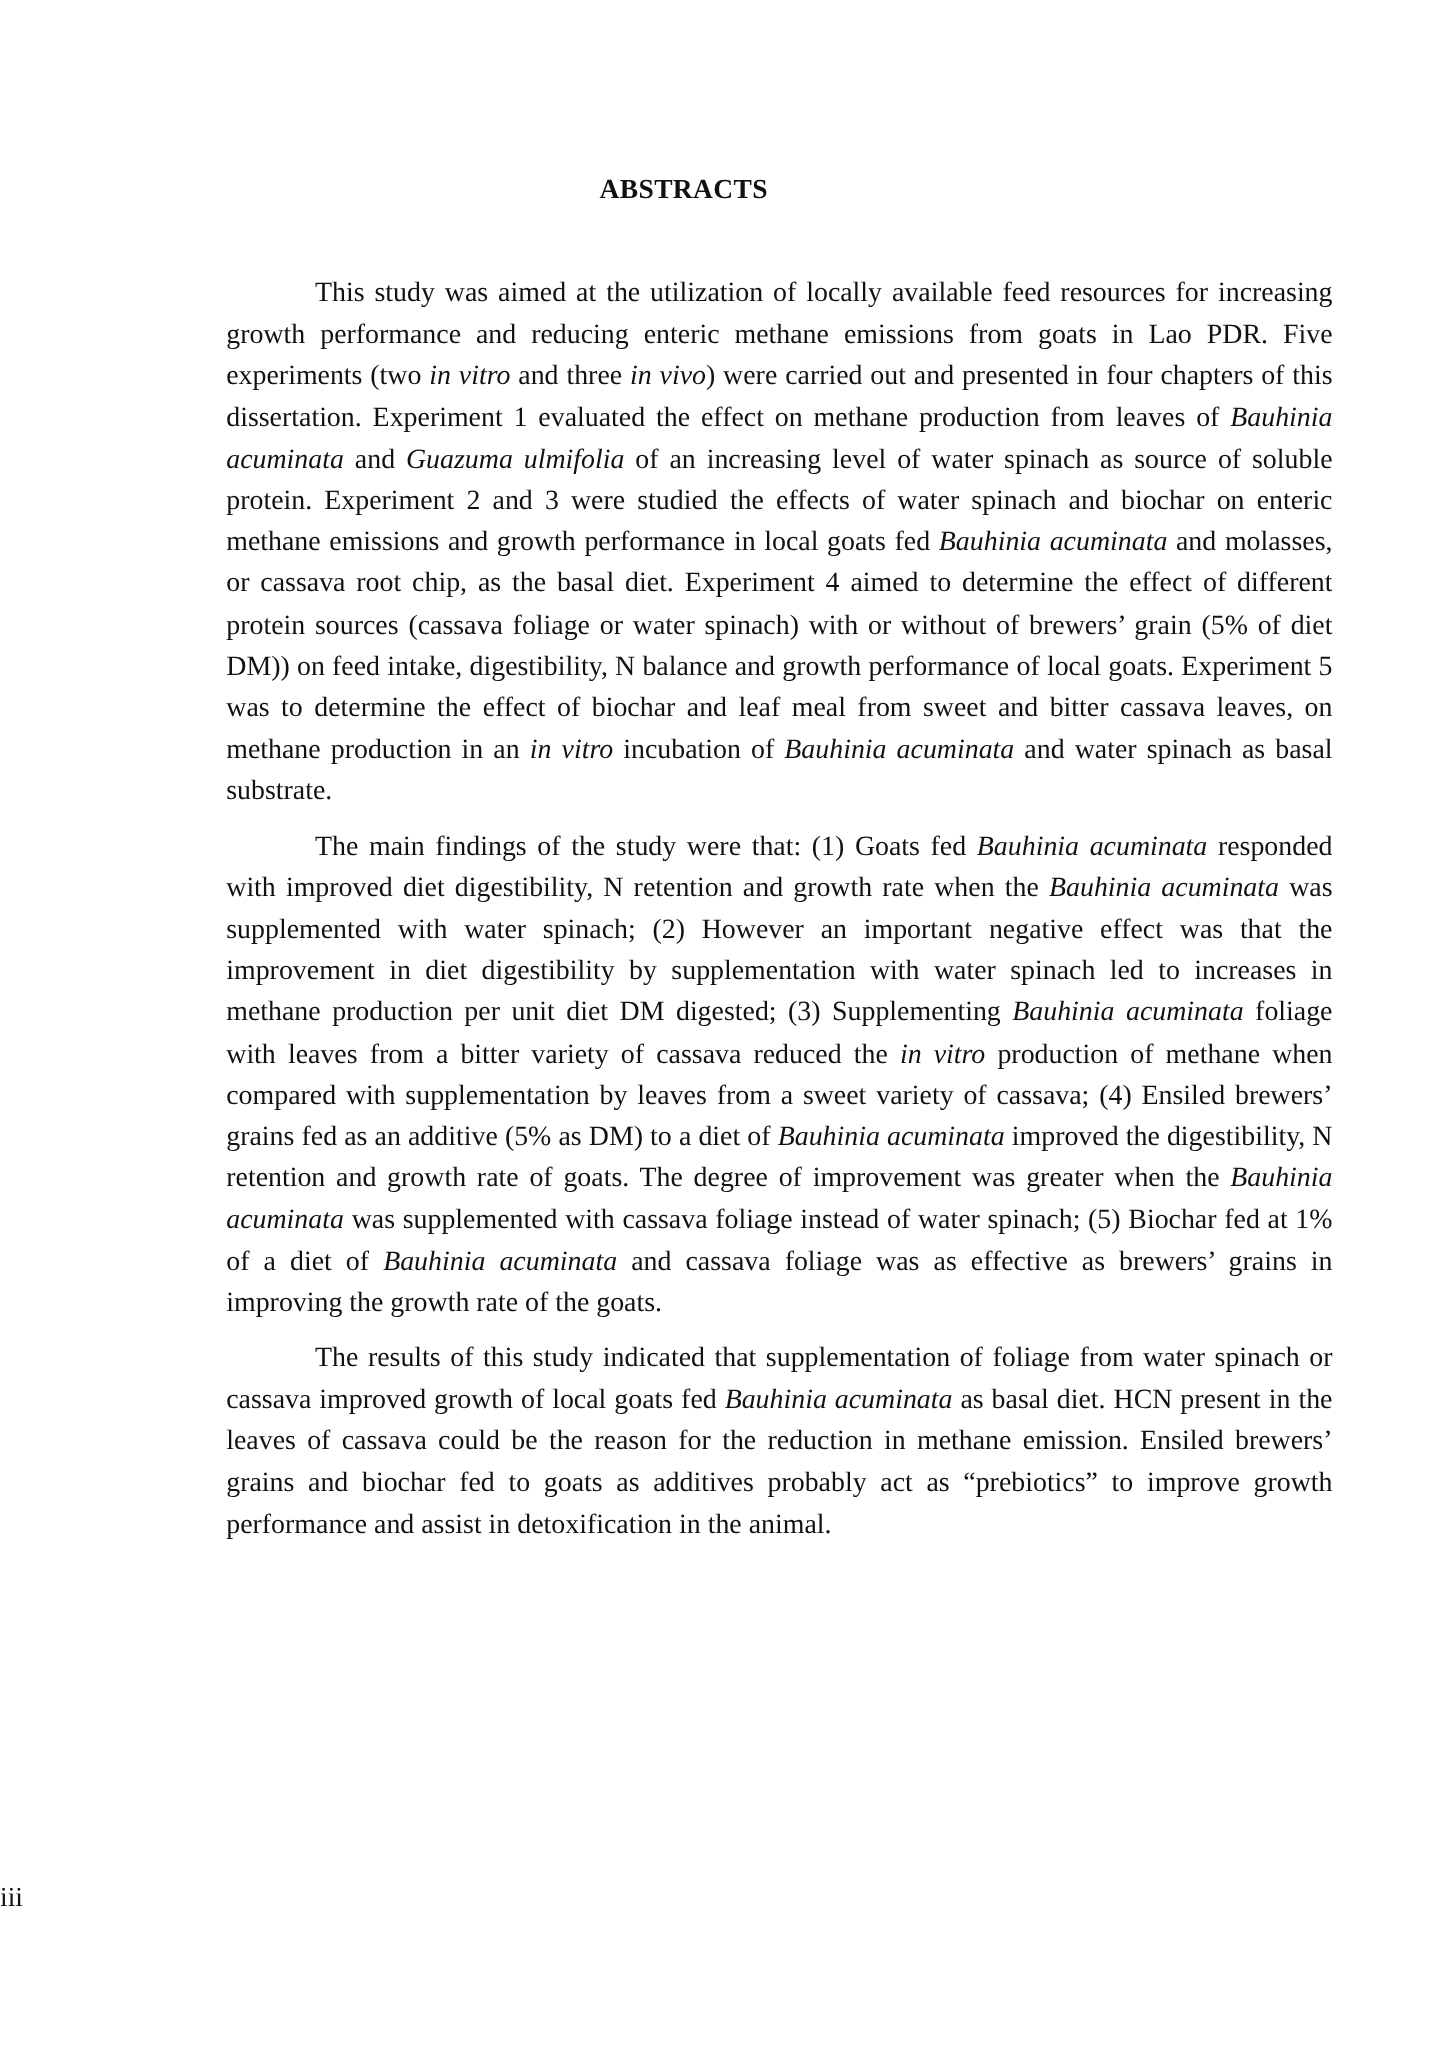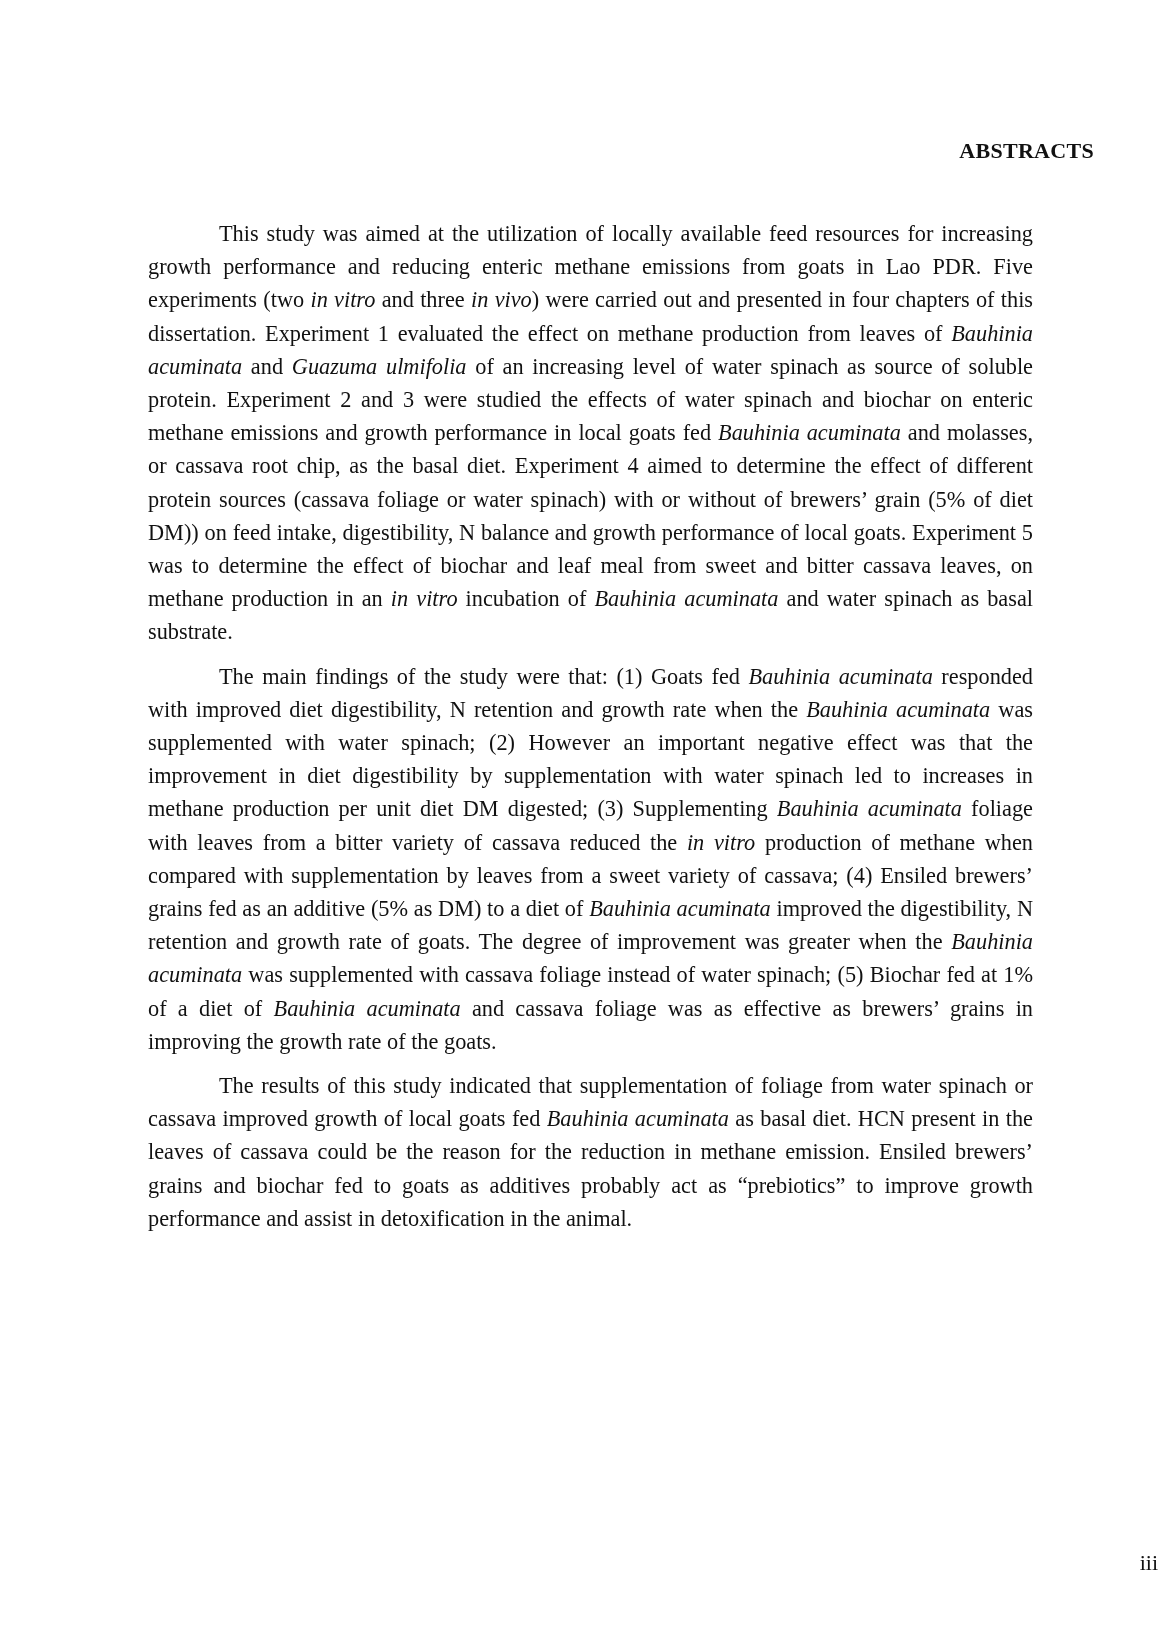--- a/index.html
+++ b/index.html
@@ -1,27 +1,27 @@
 <!DOCTYPE html>
 <html><head>
 <meta charset="utf-8">
 <style>
   html, body { margin: 0; padding: 0; background: #ffffff; }
   body { width: 1158px; height: 1637px; position: relative; overflow: hidden;
          font-family: "Liberation Serif", "DejaVu Serif", serif; color: #111; }
   .page { position: absolute; left: 0; top: 0; width: 1158px; height: 1637px; background: #fff; }
-  .title { position: absolute; top: 138px; left: 0; width: 1094px; text-align: right;
+  .title { position: absolute; top: 138px; left: 0; width: 1094px; text-align: center;
            font-weight: bold; font-size: 22px; letter-spacing: 0.3px; }
-  .body { position: absolute; left: 148px; width: 885px; top: 217px;
+  .body { position: absolute; left: 181px; width: 885px; top: 217px;
           font-size: 22.3px; line-height: 33.2px; text-align: justify; }
   .para { margin: 0 0 11px 0; text-indent: 71px; }
   .para em, .kw em { font-style: italic; }
   .kw { margin: 12px 0 0 0; text-indent: 71px; font-style: italic; }
   .kw b { font-weight: bold; }
-  .pagenum { position: absolute; top: 1550px; left: 0; width: 1158px; text-align: right; font-size: 22px; }
+  .pagenum { position: absolute; top: 1505px; left: 0; width: 1158px; text-align: left; font-size: 22px; }
 </style>
 </head>
 <body>
 
 <div class="page">
   <div class="title">ABSTRACTS</div>
 
   <div class="body">
     <p class="para"><span>This study was aimed at the utilization of locally available feed resources for increasing growth performance and reducing enteric methane emissions from goats in Lao PDR. Five experiments (two </span><em>in vitro</em><span> and three </span><em>in vivo</em><span>) were carried out and presented in four chapters of this dissertation.  Experiment 1 evaluated the effect on methane production from leaves of </span><em>Bauhinia acuminata</em><span> and </span><em>Guazuma ulmifolia</em><span> of an increasing level of water spinach as source of soluble protein. Experiment 2 and 3 were studied the effects of water spinach and biochar on enteric methane emissions and growth performance in local goats fed </span><em>Bauhinia acuminata</em><span> and molasses, or cassava root chip, as the basal diet.  Experiment 4 aimed to determine the effect of different protein sources (cassava foliage or water spinach) with or without of brewers’ grain (5% of diet DM)) on feed intake, digestibility, N balance and growth performance of local goats. Experiment 5 was to determine the effect of biochar and leaf meal from sweet and bitter cassava leaves, on methane production in an </span><em>in vitro</em><span> incubation of </span><em>Bauhinia acuminata</em><span> and water spinach as basal substrate.</span></p>
     <p class="para"><span>The main findings of the study were that: (1) Goats fed </span><em>Bauhinia acuminata</em><span> responded with improved diet digestibility, N retention and growth rate when the </span><em>Bauhinia acuminata</em><span> was supplemented with water spinach; (2) However an important negative effect was that the improvement in diet digestibility by supplementation with water spinach led to increases in methane production per unit diet DM digested; (3) Supplementing </span><em>Bauhinia acuminata</em><span> foliage with leaves from a bitter variety of cassava reduced the </span><em>in vitro</em><span> production of methane when compared with supplementation by leaves from a sweet variety of cassava; (4) Ensiled brewers’ grains fed as an additive (5% as DM) to a diet of </span><em>Bauhinia acuminata</em><span> improved the digestibility, N retention and growth rate of goats. The degree of improvement was greater when the </span><em>Bauhinia acuminata</em><span> was supplemented with cassava foliage instead of water spinach; (5) Biochar fed at 1% of a diet of </span><em>Bauhinia acuminata</em><span> and cassava foliage was as effective as brewers’ grains in improving the growth rate of the goats.</span></p>

